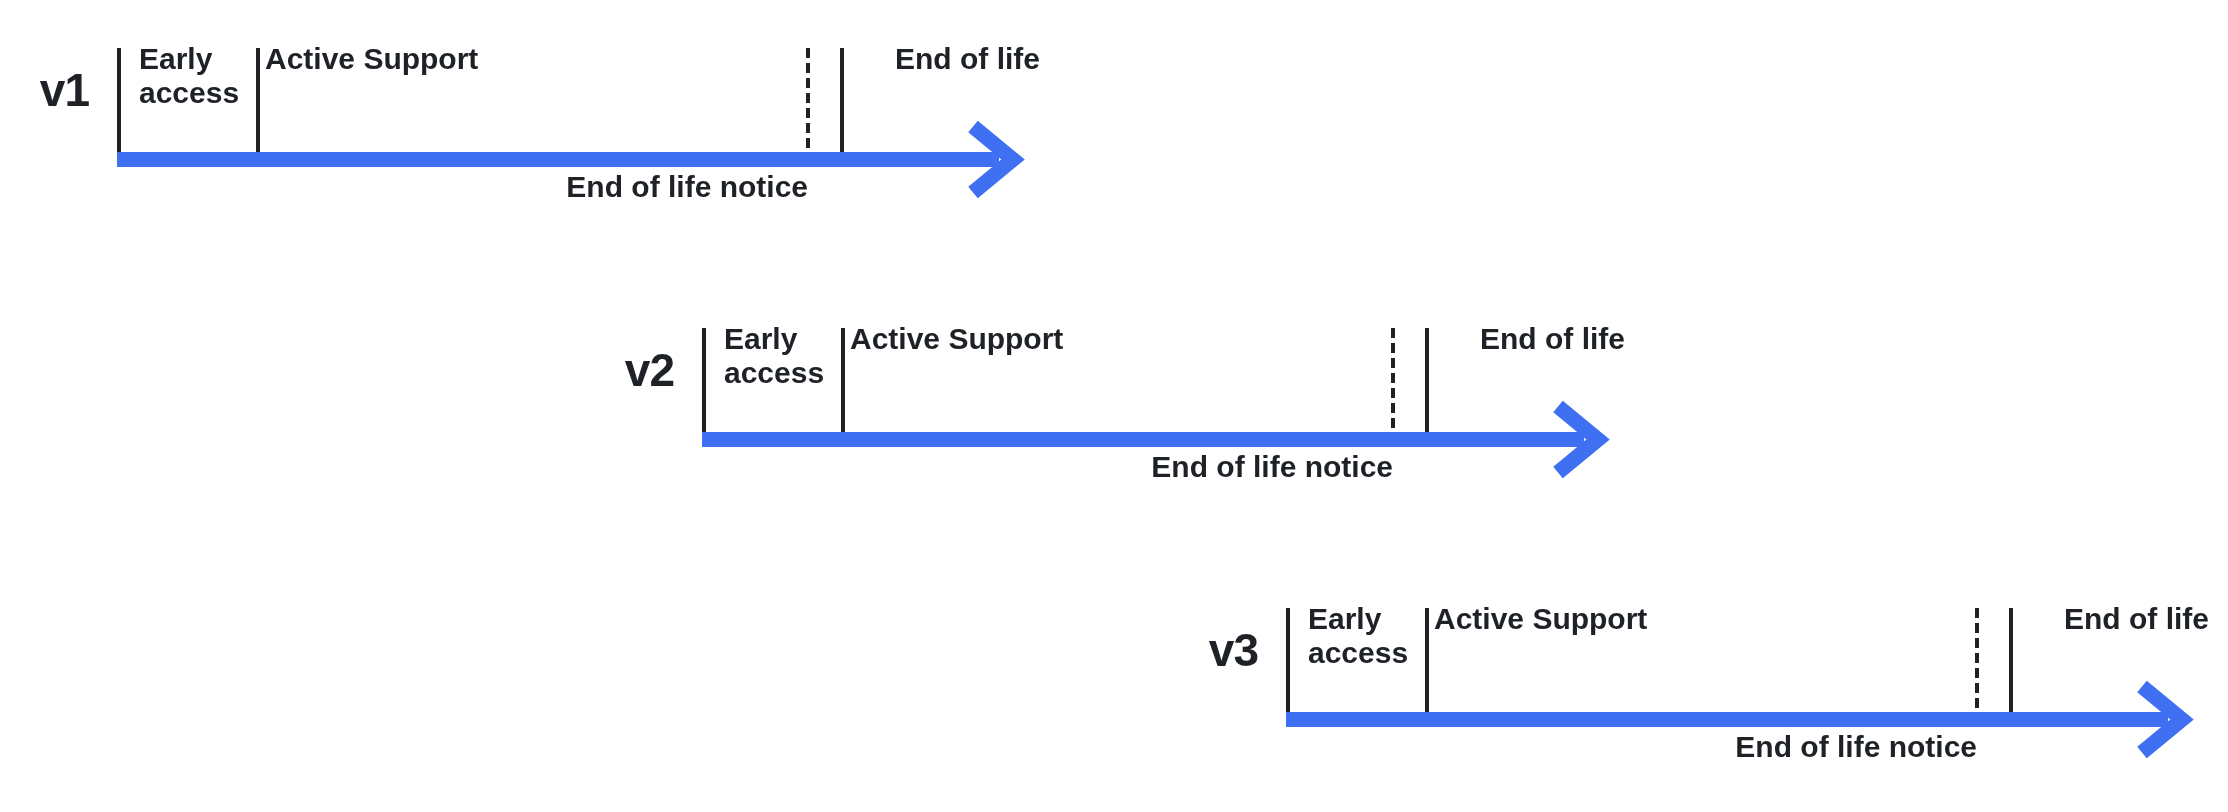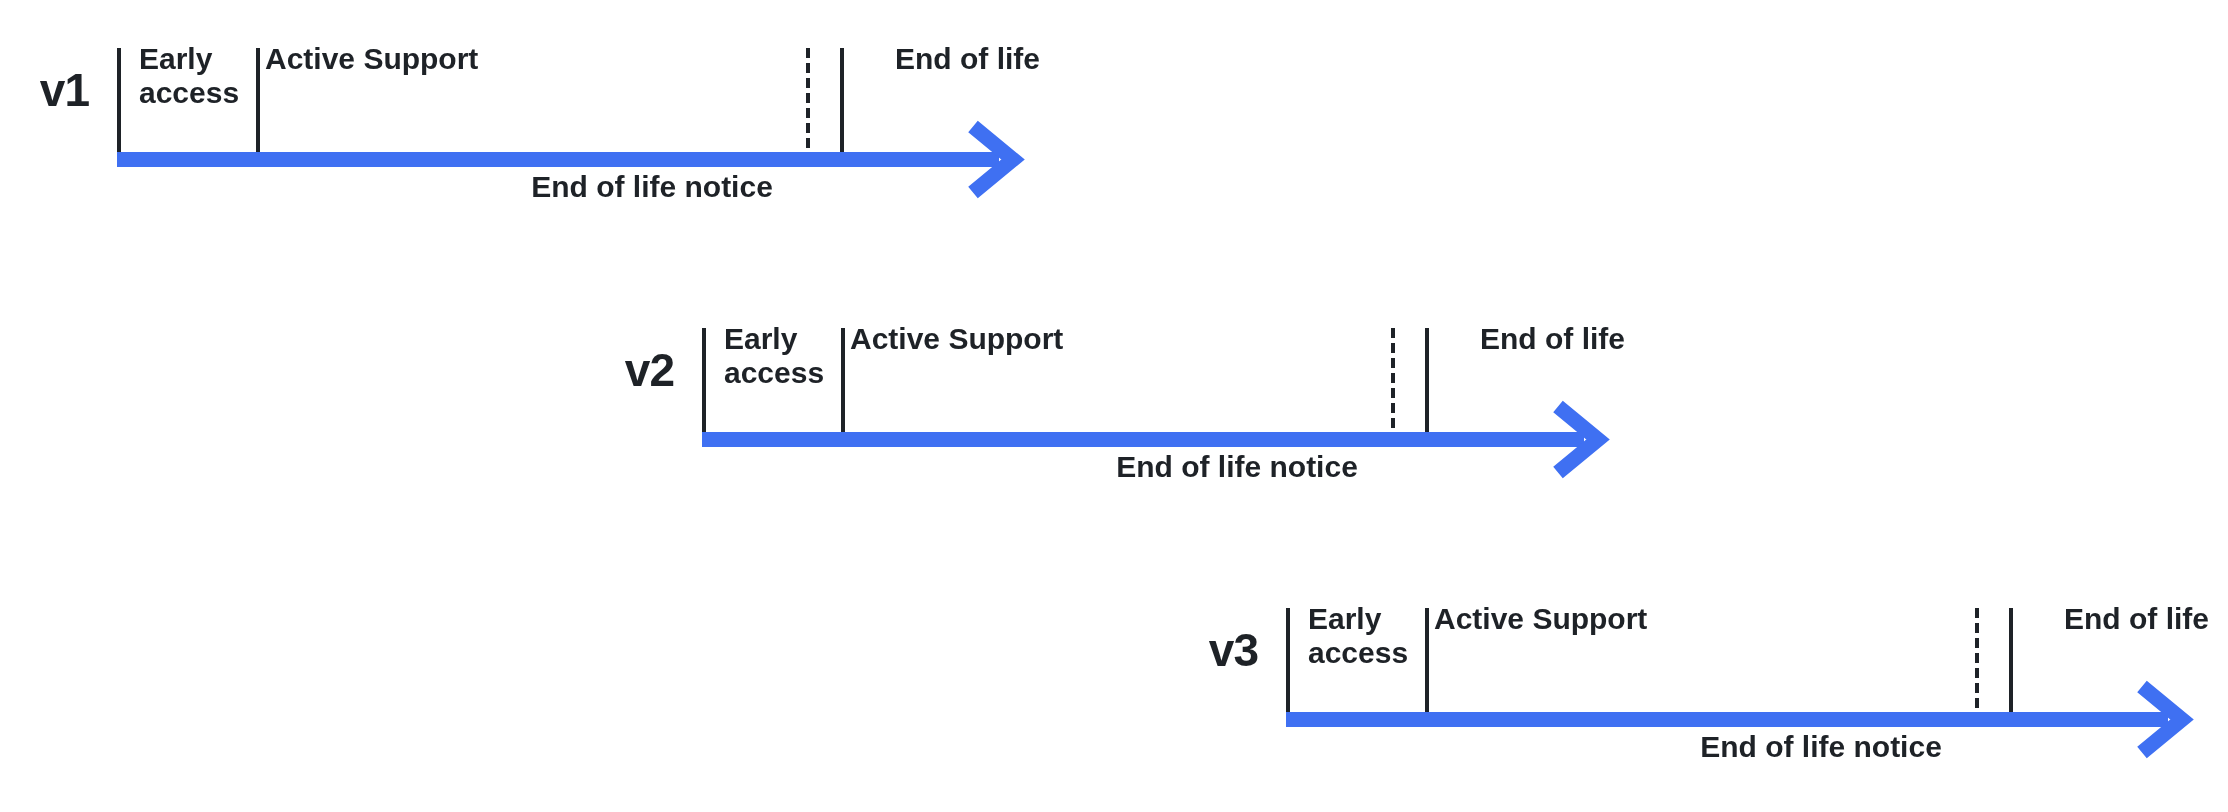--- a/index.html
+++ b/index.html
@@ -47,22 +47,22 @@
   }
   .phase-early{left:22px;white-space:normal;width:132px;}
   .phase-active{left:148px;}
   .phase-eol{left:778px;}
   .arrow{
     position:absolute;left:0;top:50px;width:912px;height:120px;
     color:var(--accent-blue);
     display:block;
   }
   .notice{
-    position:absolute;left:360px;top:124px;width:350px;
-    text-align:center;
+    position:absolute;left:341px;top:124px;width:350px;
+    text-align:right;
     font-size:30px;font-weight:700;line-height:1;
     color:var(--ink);white-space:nowrap;
   }
 </style>
 </head>
 <body>
 
 <div class="canvas">
 
   <section class="row row-v1">

